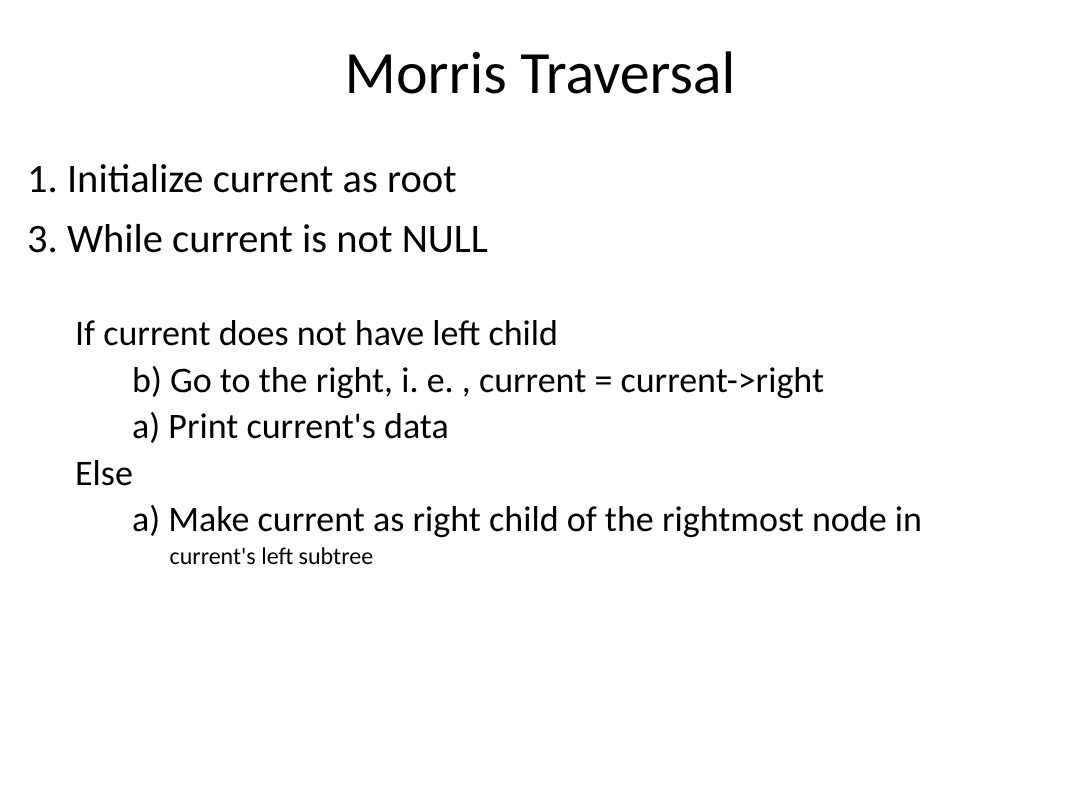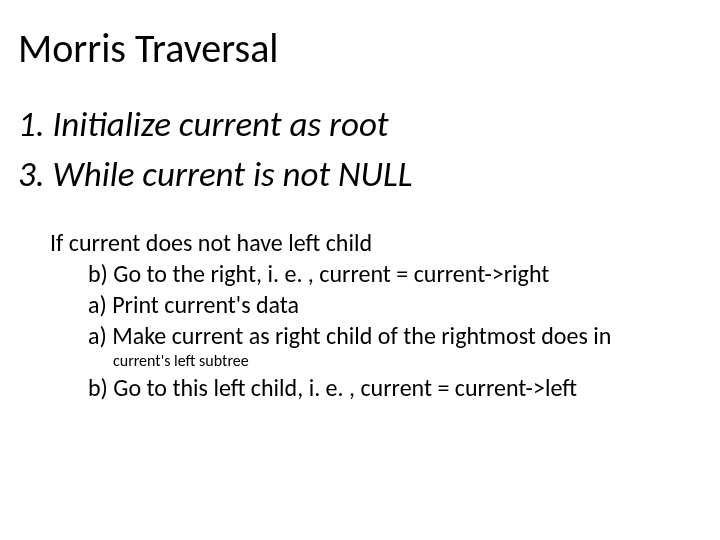--- a/index.html
+++ b/index.html
@@ -12,30 +12,29 @@
     color: #000;
     overflow: hidden;
   }
   .slide {
     width: 720px;
     height: 540px;
     box-sizing: border-box;
     padding: 24px 18px 18px 18px;
   }
   .title {
-    text-align: left;
+    text-align: center;
     font-size: 40px;
     font-weight: 400;
     margin-bottom: 30px;
   }
   .level1 {
-    font-size: 35px;
+    font-size: 27px;
     line-height: 1.25;
     margin: 0 0 6px 0;
-    font-style: italic;
   }
   .level2 {
     font-size: 24px;
     line-height: 1.3;
     margin: 0;
     padding-left: 32px;
   }
   .level3 {
     font-size: 24px;
     line-height: 1.3;
@@ -56,16 +55,16 @@
 <div class="slide">
   <div class="title">Morris Traversal</div>
 
   <div class="level1">1. Initialize current as root</div>
   <div class="level1">3. While current is not NULL</div>
 
   <div class="level2 gap-top">If current does not have left child</div>
   <div class="level3">b) Go to the right, i. e. , current = current-&gt;right</div>
   <div class="level3">a) Print current's data</div>
 
-  <div class="level3">a) Make current as right child of the rightmost does in</div>
+  <div class="level2">Else</div>
+  <div class="level3">a) Make current as right child of the rightmost node in</div>
   <div class="level3-cont">current's left subtree</div>
-  <div class="level3">b) Go to this left child, i. e. , current = current-&gt;left</div>
 </div>
 
 </body></html>

